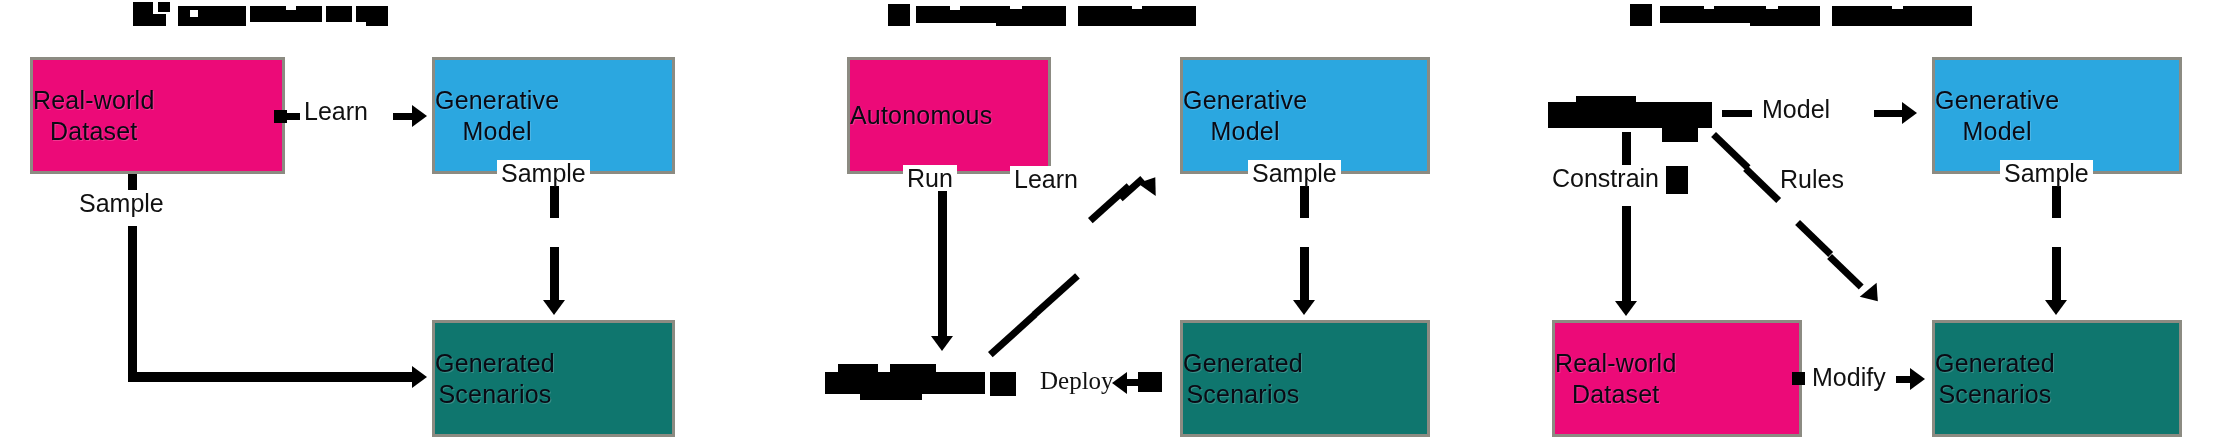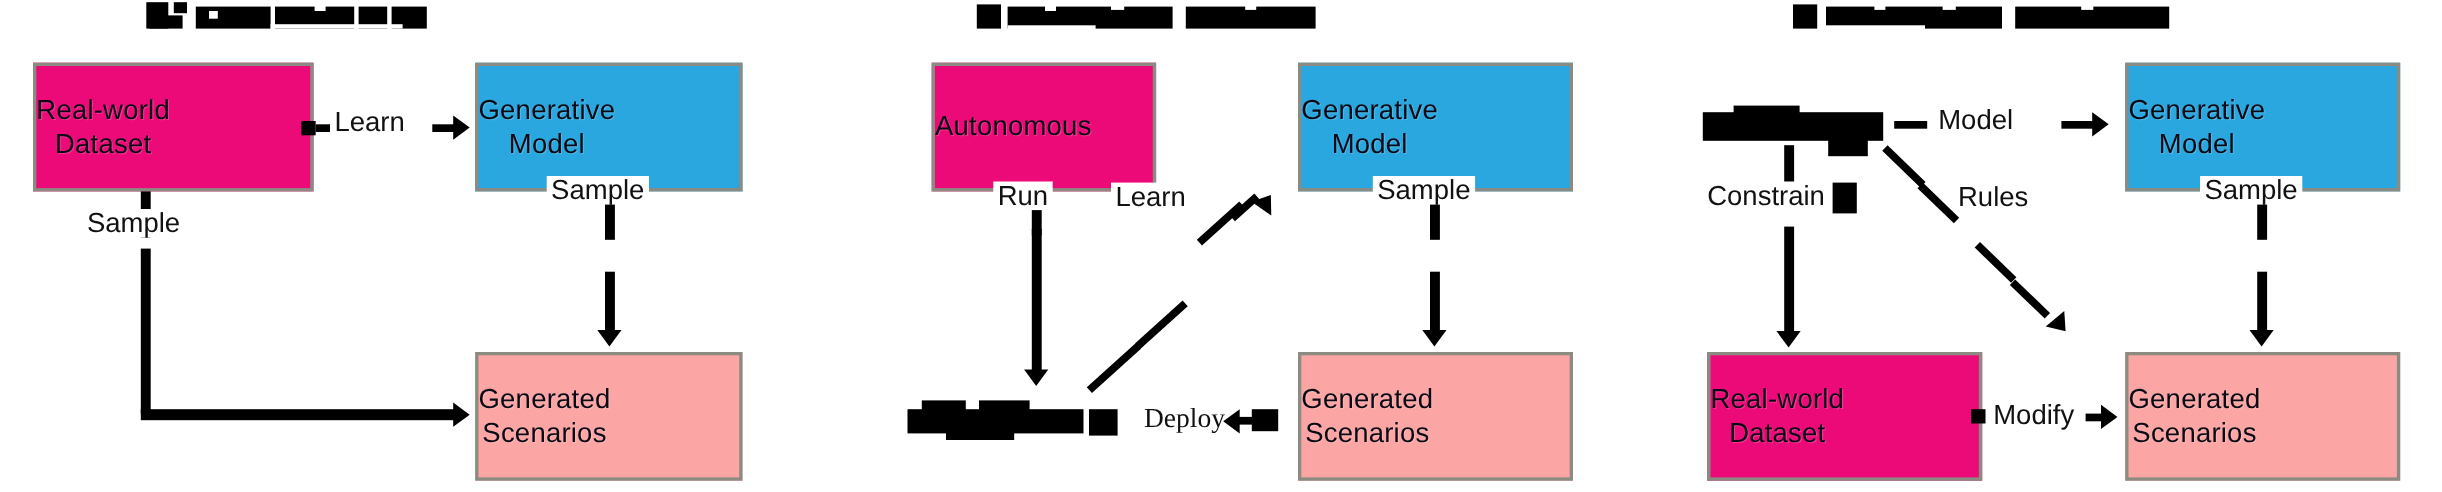--- a/index.html
+++ b/index.html
@@ -34,21 +34,21 @@
     text-align:center;
     color:#0a0a14;
     font-size:25px;
     line-height:1.22;
     letter-spacing:.2px;
     text-shadow:1px 1px 0 rgba(255,255,255,.18);
   }
   .node span{display:block;}
   .n-pink{background:#ec0a78;}
   .n-blue{background:#2ba7e0;}
-  .n-purple{background:#fca5a5;}
+  .n-purple{background:#0f766e;}
 
   
   .edge-v{position:absolute;width:7px;background:#000;}
   .edge-h{position:absolute;height:7px;background:#000;}
   .arrow-down{
     position:absolute;width:0;height:0;
     border-left:11px solid transparent;
     border-right:11px solid transparent;
     border-top:15px solid #000;
   }

